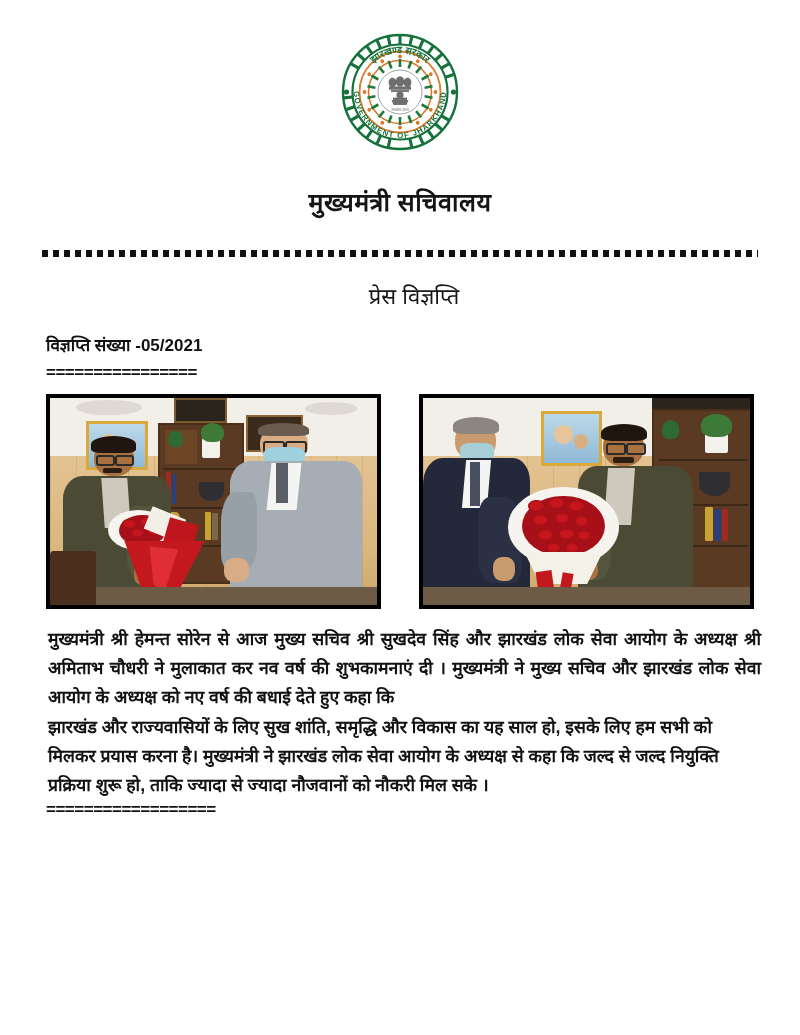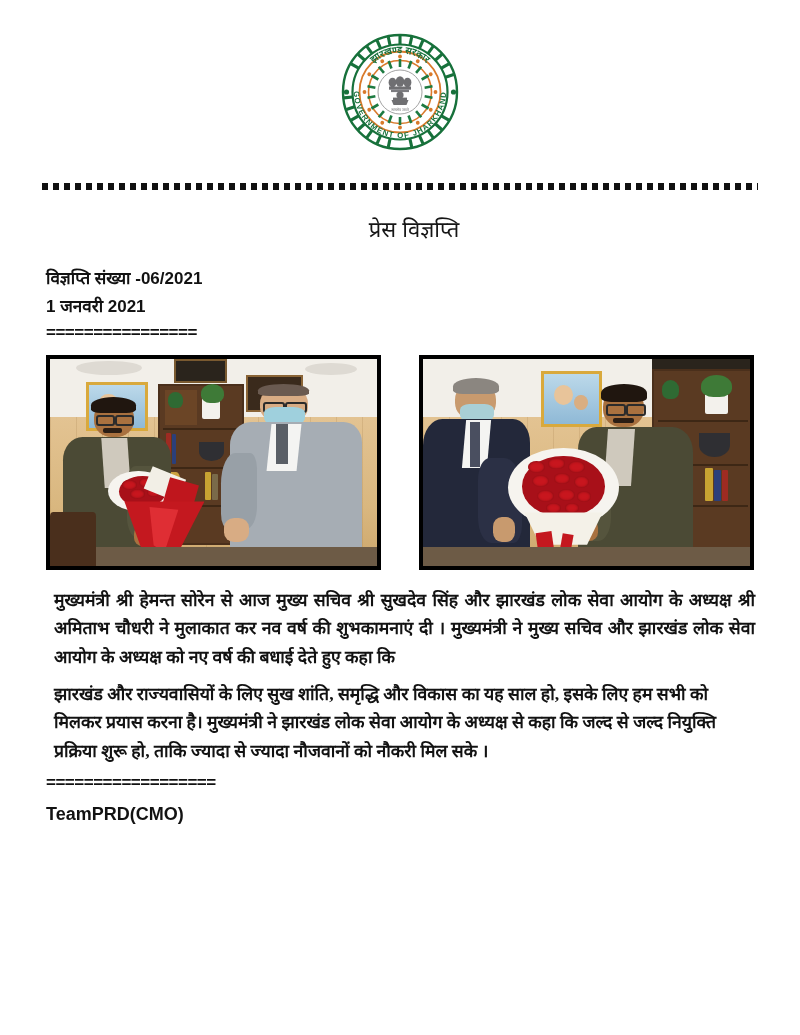--- a/index.html
+++ b/index.html
@@ -160,21 +160,21 @@
   .body-text {
     margin-top: 16px;
     padding: 0 37px 0 46px;
     font-size: 17.6px;
     font-weight: bold;
     line-height: 1.63;
     text-align: justify;
     text-justify: inter-word;
     color: #121212;
   }
-  .body-text p { margin: 8px; font-family: Liberation Serif, serif; }
+  .body-text p { margin: 2px; }
   .body-text p:last-child { text-align: left; }
 
   .footer-eq { margin-top: 2px; }
   .footer-team {
     padding-left: 46px;
     margin-top: 12px;
     font-size: 18px;
     font-weight: bold;
     color: #121212;
   }
@@ -283,29 +283,29 @@
         <text font-size="9.6" font-weight="bold" fill="#17713b" font-family="'Liberation Sans', sans-serif">
           <textPath href="#topArc" startOffset="50%" text-anchor="middle">झारखण्ड सरकार</textPath>
         </text>
         <text font-size="7.8" font-weight="bold" fill="#17713b" letter-spacing="1.1" font-family="'Liberation Sans', sans-serif">
           <textPath href="#botArc" startOffset="50%" text-anchor="middle">GOVERNMENT OF JHARKHAND</textPath>
         </text>
       </svg>
     </div>
   </div>
 
+  <div class="doc-title">मुख्यमंत्री  सचिवालय</div>
 
   <div class="dot-divider"></div>
 
   <div class="press-title">प्रेस विज्ञप्ति</div>
 
 
   <div class="ref-block">
-    <div>विज्ञप्ति संख्या -06/2021</div>
-    <div>1 जनवरी 2021</div>
+    <div>विज्ञप्ति संख्या -05/2021</div>
   </div>
   <div class="eq-rule eq-top">================</div>
 
   <div class="photo-row">
 
     <div class="photo">
       <div class="ph-inner">
         <div class="wall-top"></div>
         <div class="wall-wood"></div>
 
@@ -459,15 +459,14 @@
       </div>
     </div>
   </div>
 
   <div class="body-text">
     <p>मुख्यमंत्री श्री हेमन्त सोरेन से आज मुख्य सचिव श्री सुखदेव सिंह और  झारखंड लोक सेवा आयोग के अध्यक्ष श्री अमिताभ चौधरी ने  मुलाकात कर नव वर्ष की शुभकामनाएं दी । मुख्यमंत्री ने मुख्य सचिव और झारखंड लोक सेवा आयोग के अध्यक्ष को  नए  वर्ष की बधाई देते हुए कहा कि</p>
     <p>झारखंड और राज्यवासियों के लिए सुख शांति,  समृद्धि और विकास का यह साल हो,  इसके लिए हम सभी को मिलकर प्रयास करना है। मुख्यमंत्री ने झारखंड लोक सेवा आयोग के अध्यक्ष से कहा कि जल्द से जल्द नियुक्ति प्रक्रिया शुरू हो, ताकि ज्यादा से ज्यादा नौजवानों को नौकरी मिल सके ।</p>
   </div>
 
   <div class="eq-rule footer-eq">==================</div>
-  <div class="footer-team">TeamPRD(CMO)</div>
 
 </div>
 
 </body></html>

